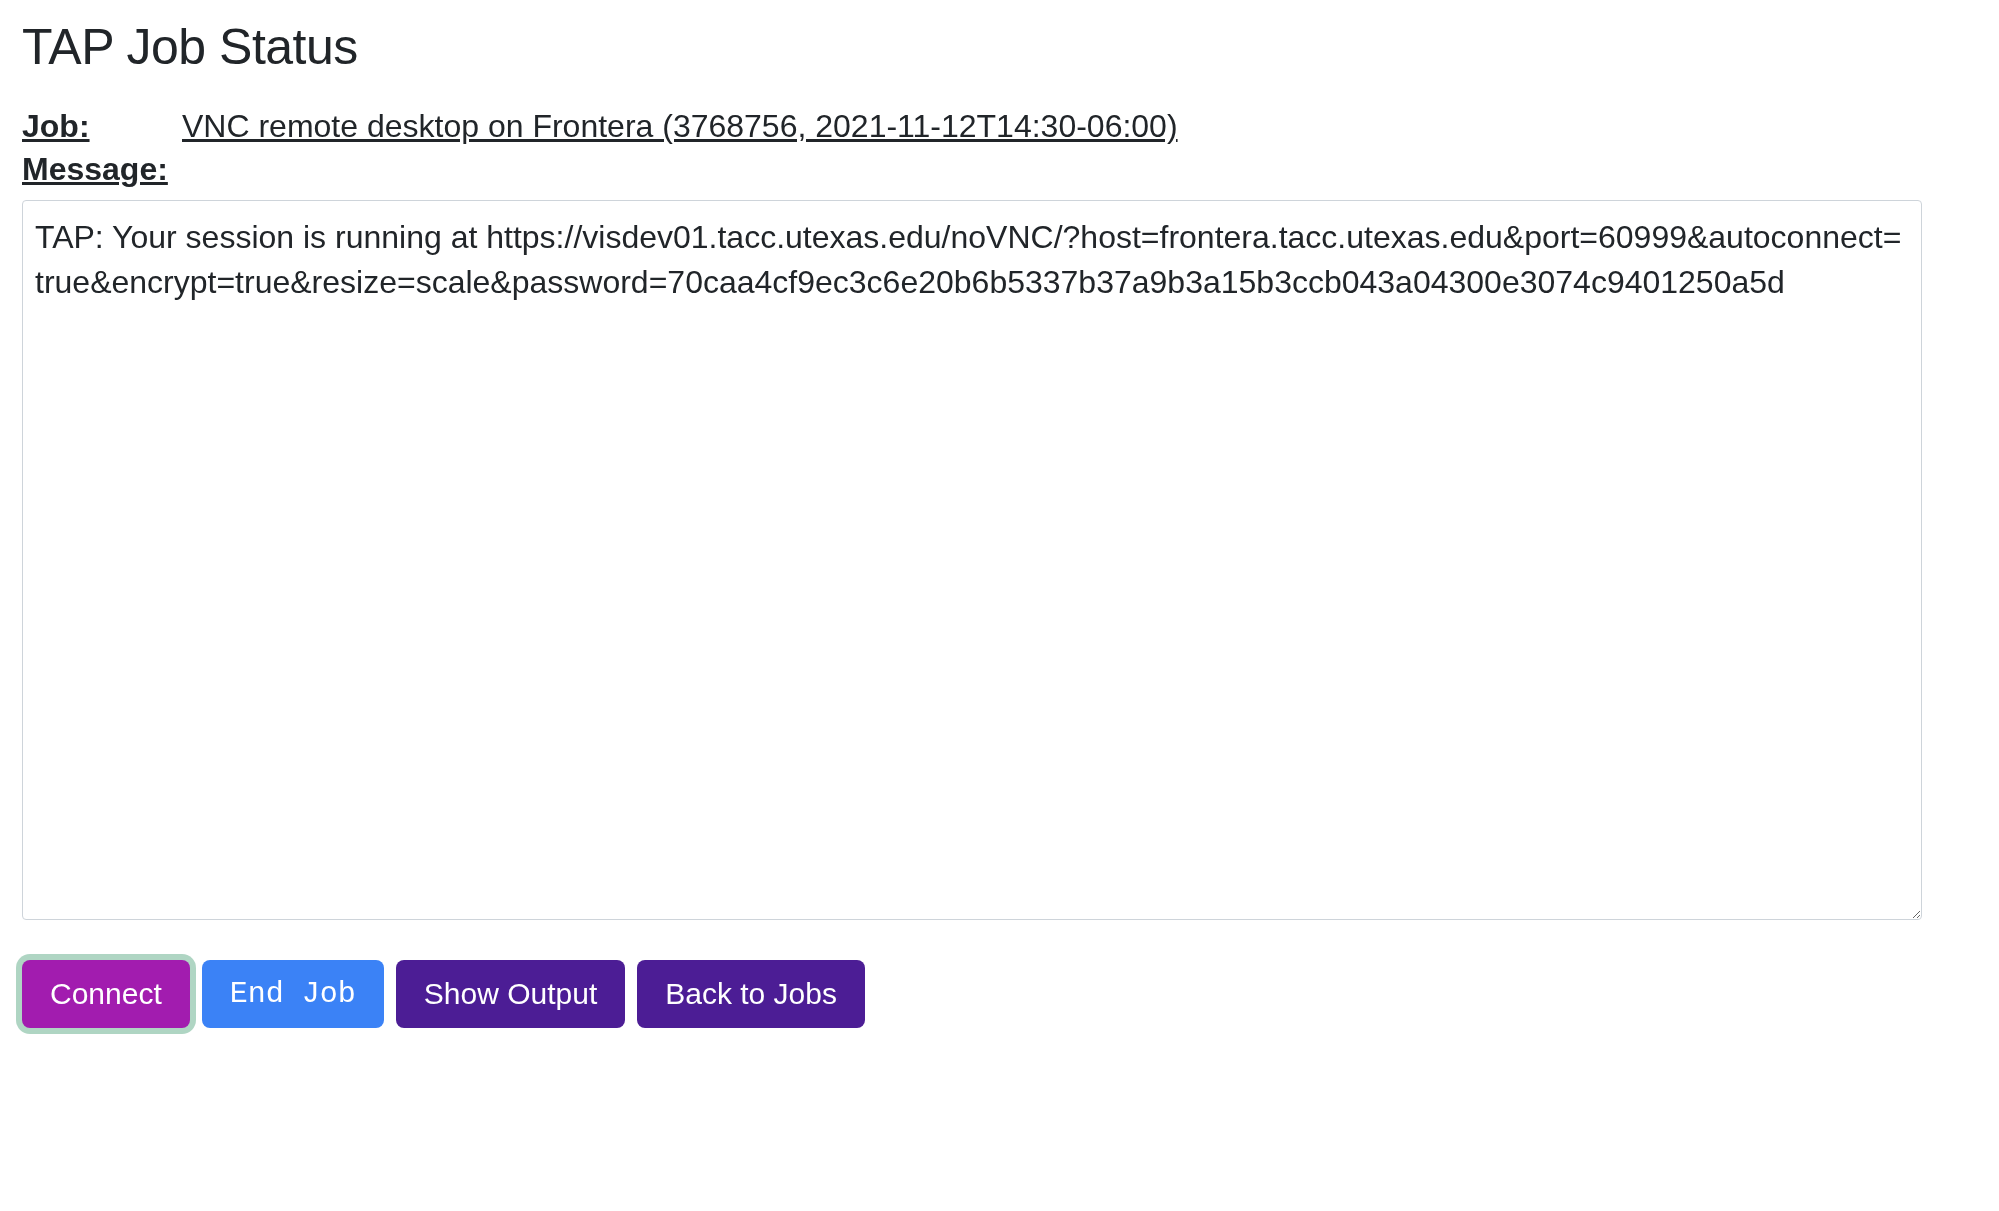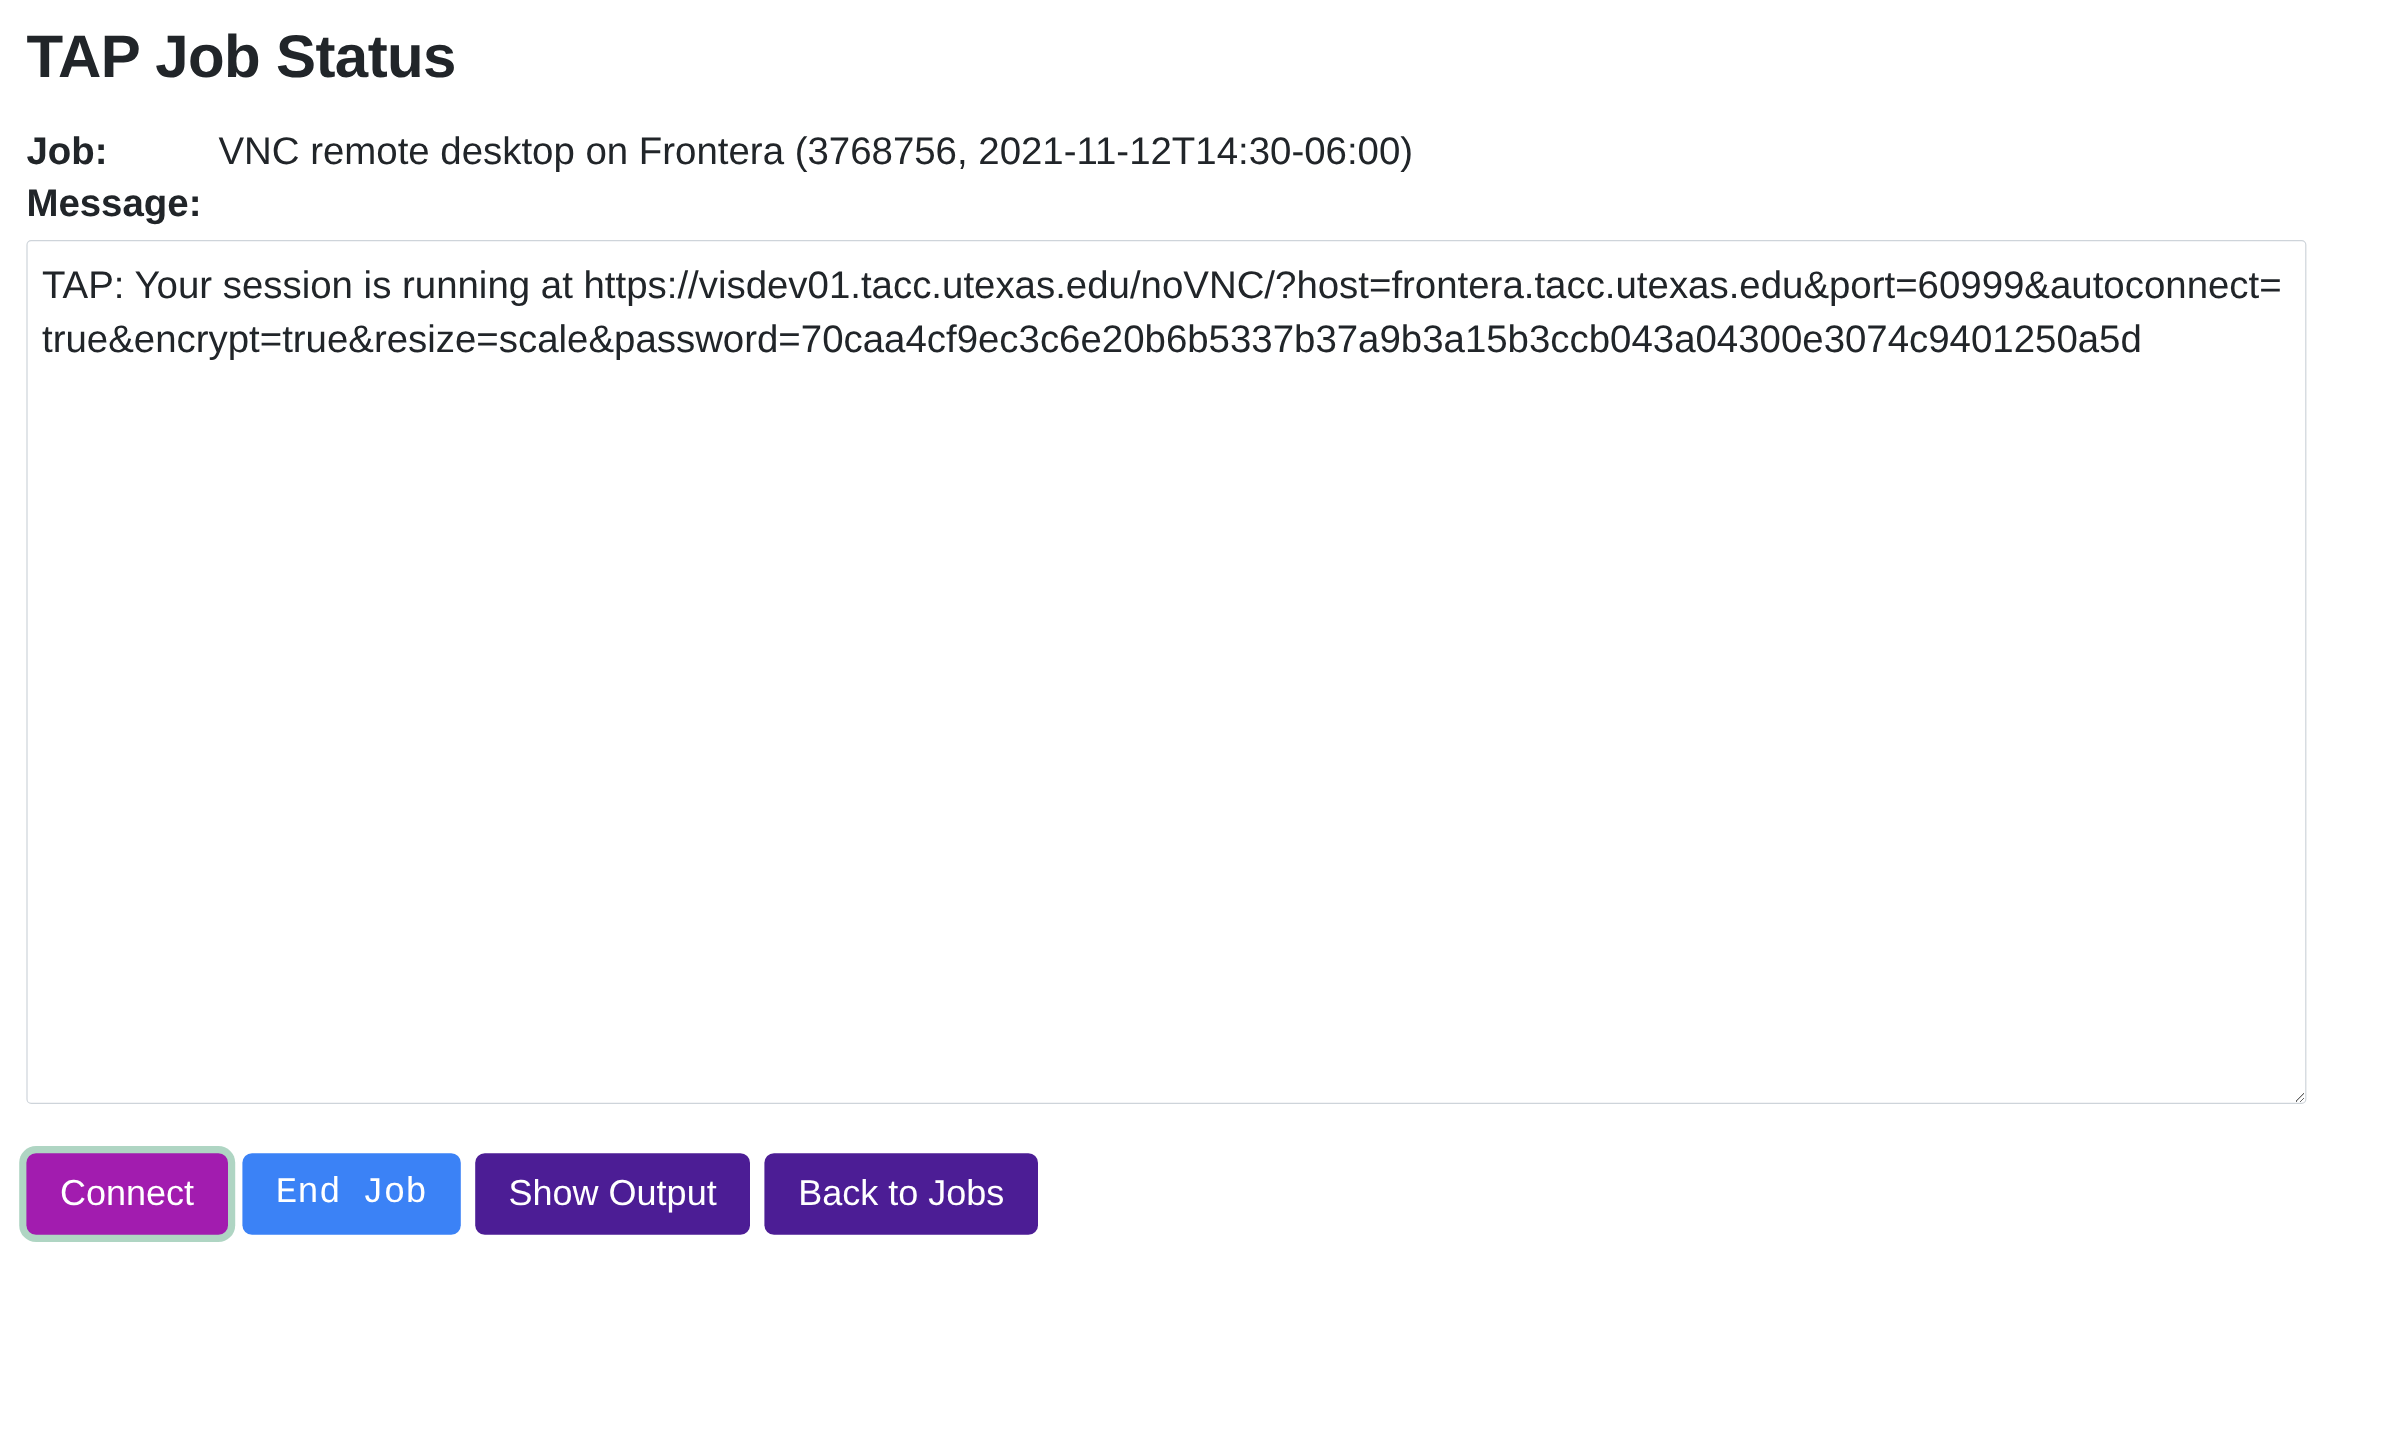--- a/index.html
+++ b/index.html
@@ -11,28 +11,29 @@
     body {
       font-family: -apple-system, BlinkMacSystemFont, "Segoe UI", Helvetica, Arial, sans-serif;
       background: #ffffff;
       padding: 18px 22px;
       color: #212529;
       width: 1999px;
     }
     
     .page-title {
       font-size: 50px;
-      font-weight: 700;
+      font-weight: 400;
       color: #212529;
       margin-bottom: 32px;
       letter-spacing: -0.5px;
     }
     
     .info-table {
       margin-bottom: 8px;
+      text-decoration: underline;
     }
     
     .info-row {
       display: flex;
       align-items: baseline;
       margin-bottom: 6px;
     }
     
     .info-label {
       font-size: 32px;

